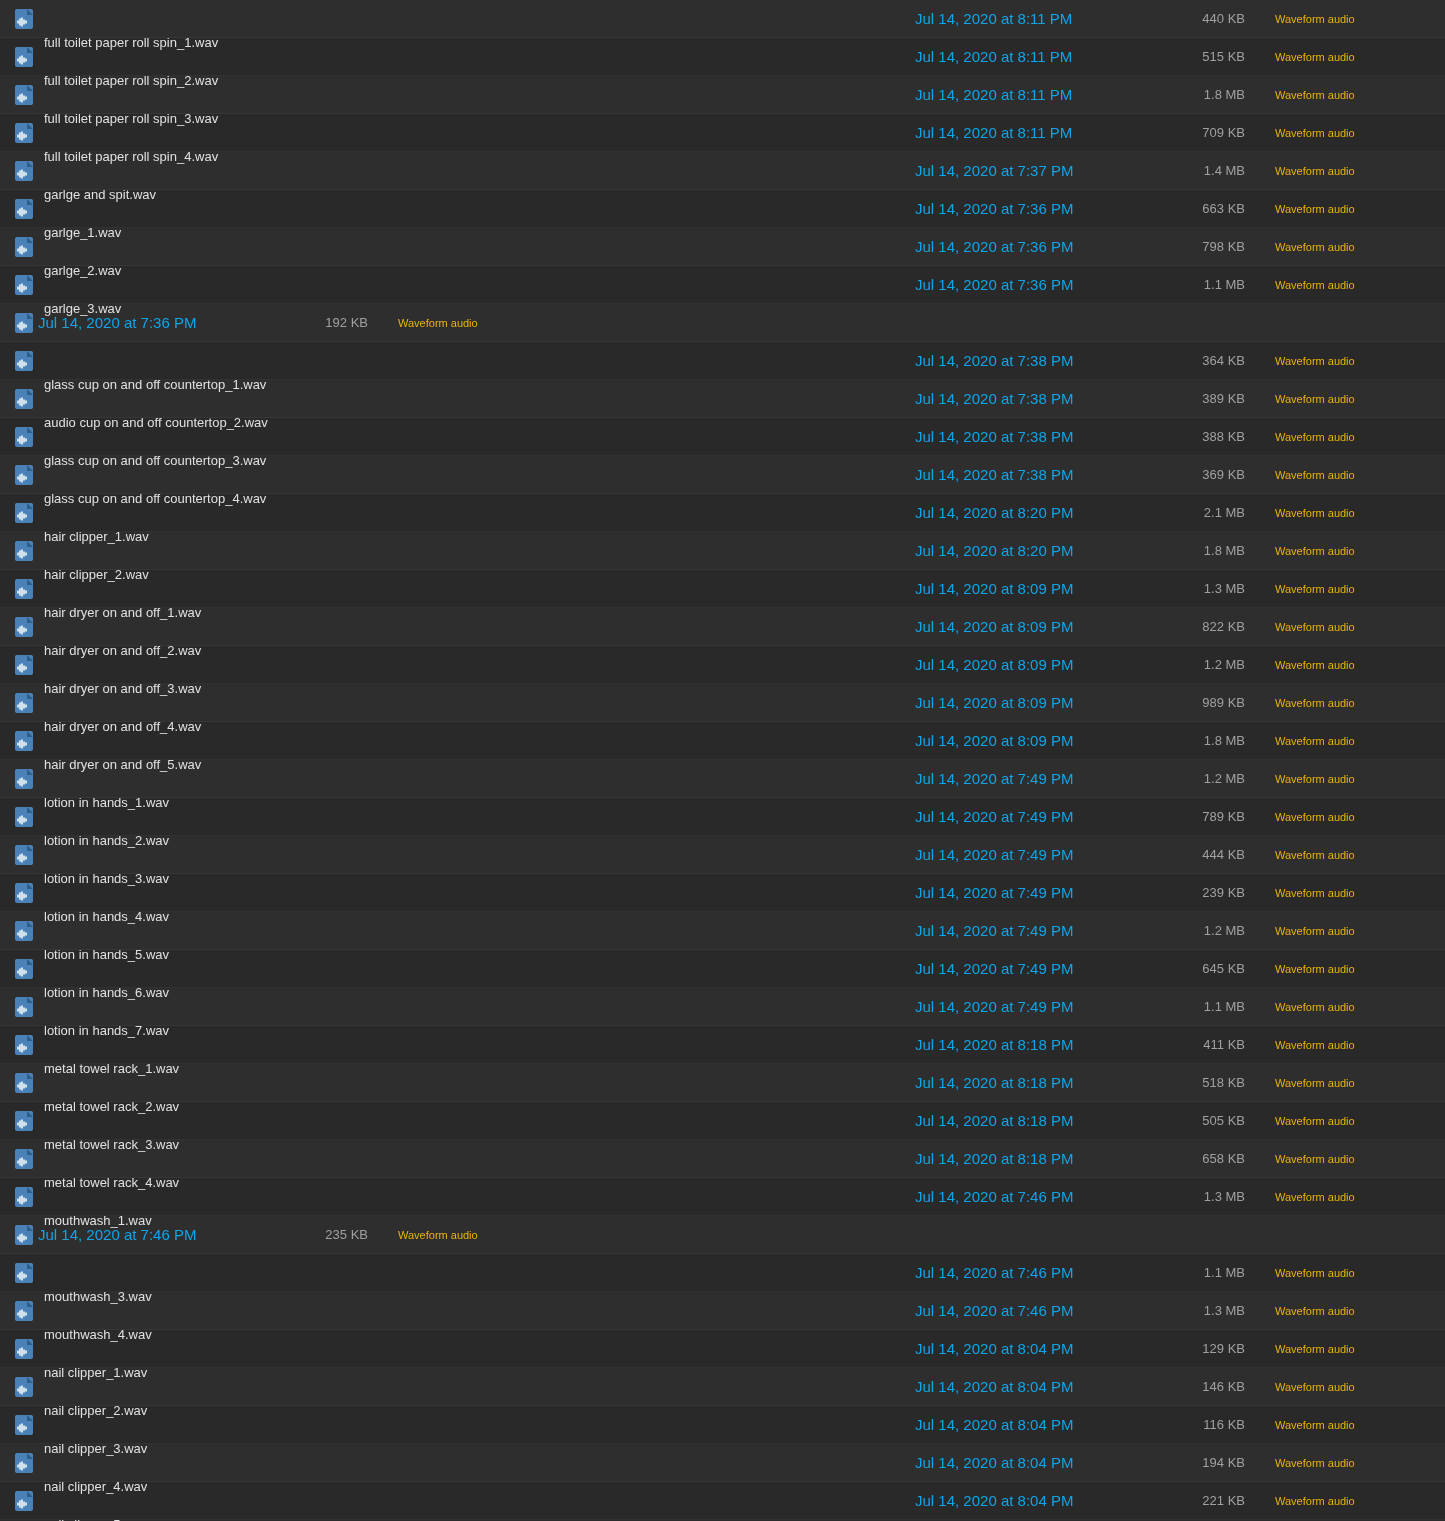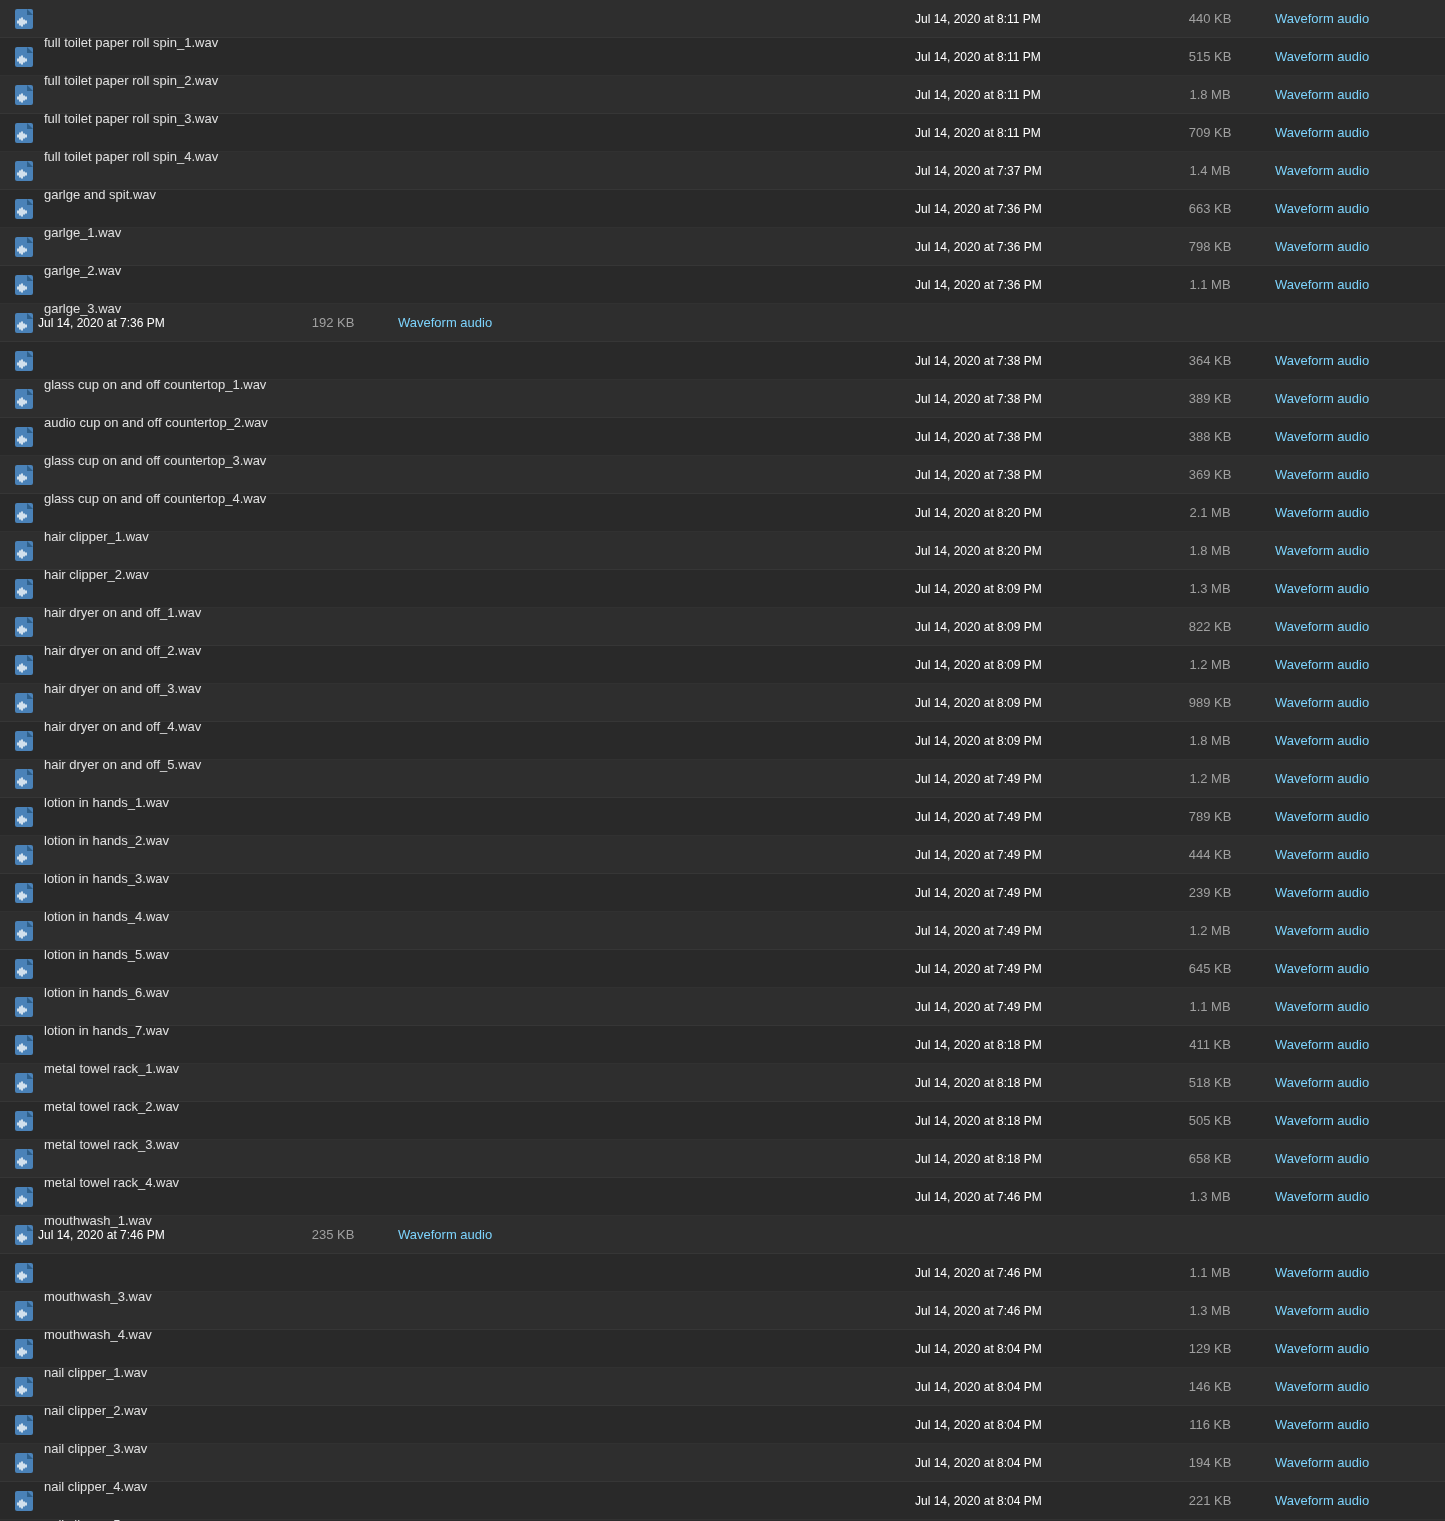--- a/index.html
+++ b/index.html
@@ -52,39 +52,39 @@
       white-space: nowrap;
       overflow: hidden;
       text-overflow: ellipsis;
       font-size: 13px;
       margin-top: 48px;
     }
 
     .col-date {
       width: 260px;
       flex-shrink: 0;
-      color: #ffffff;
-      font-size: 12px;
+      color: #0ea5e9;
+      font-size: 15px;
       padding-right: 20px;
     }
 
     .col-size {
       width: 100px;
       flex-shrink: 0;
       color: #a0a0a0;
       font-size: 13px;
-      text-align: center;
+      text-align: right;
       padding-right: 30px;
     }
 
     .col-kind {
       width: 160px;
       flex-shrink: 0;
-      color: #7dd3fc;
-      font-size: 13px;
+      color: #eab308;
+      font-size: 11px;
     }
   </style>
 </head>
 <body>
 
 <div class="file-list">
 <div class="file-row">
       <div class="col-icon">
         <svg width="20" height="22" viewBox="0 0 20 22">
           <line x1="4" y1="13" x2="4" y2="15" stroke="white" stroke-width="1.5" stroke-linecap="round"></line>

